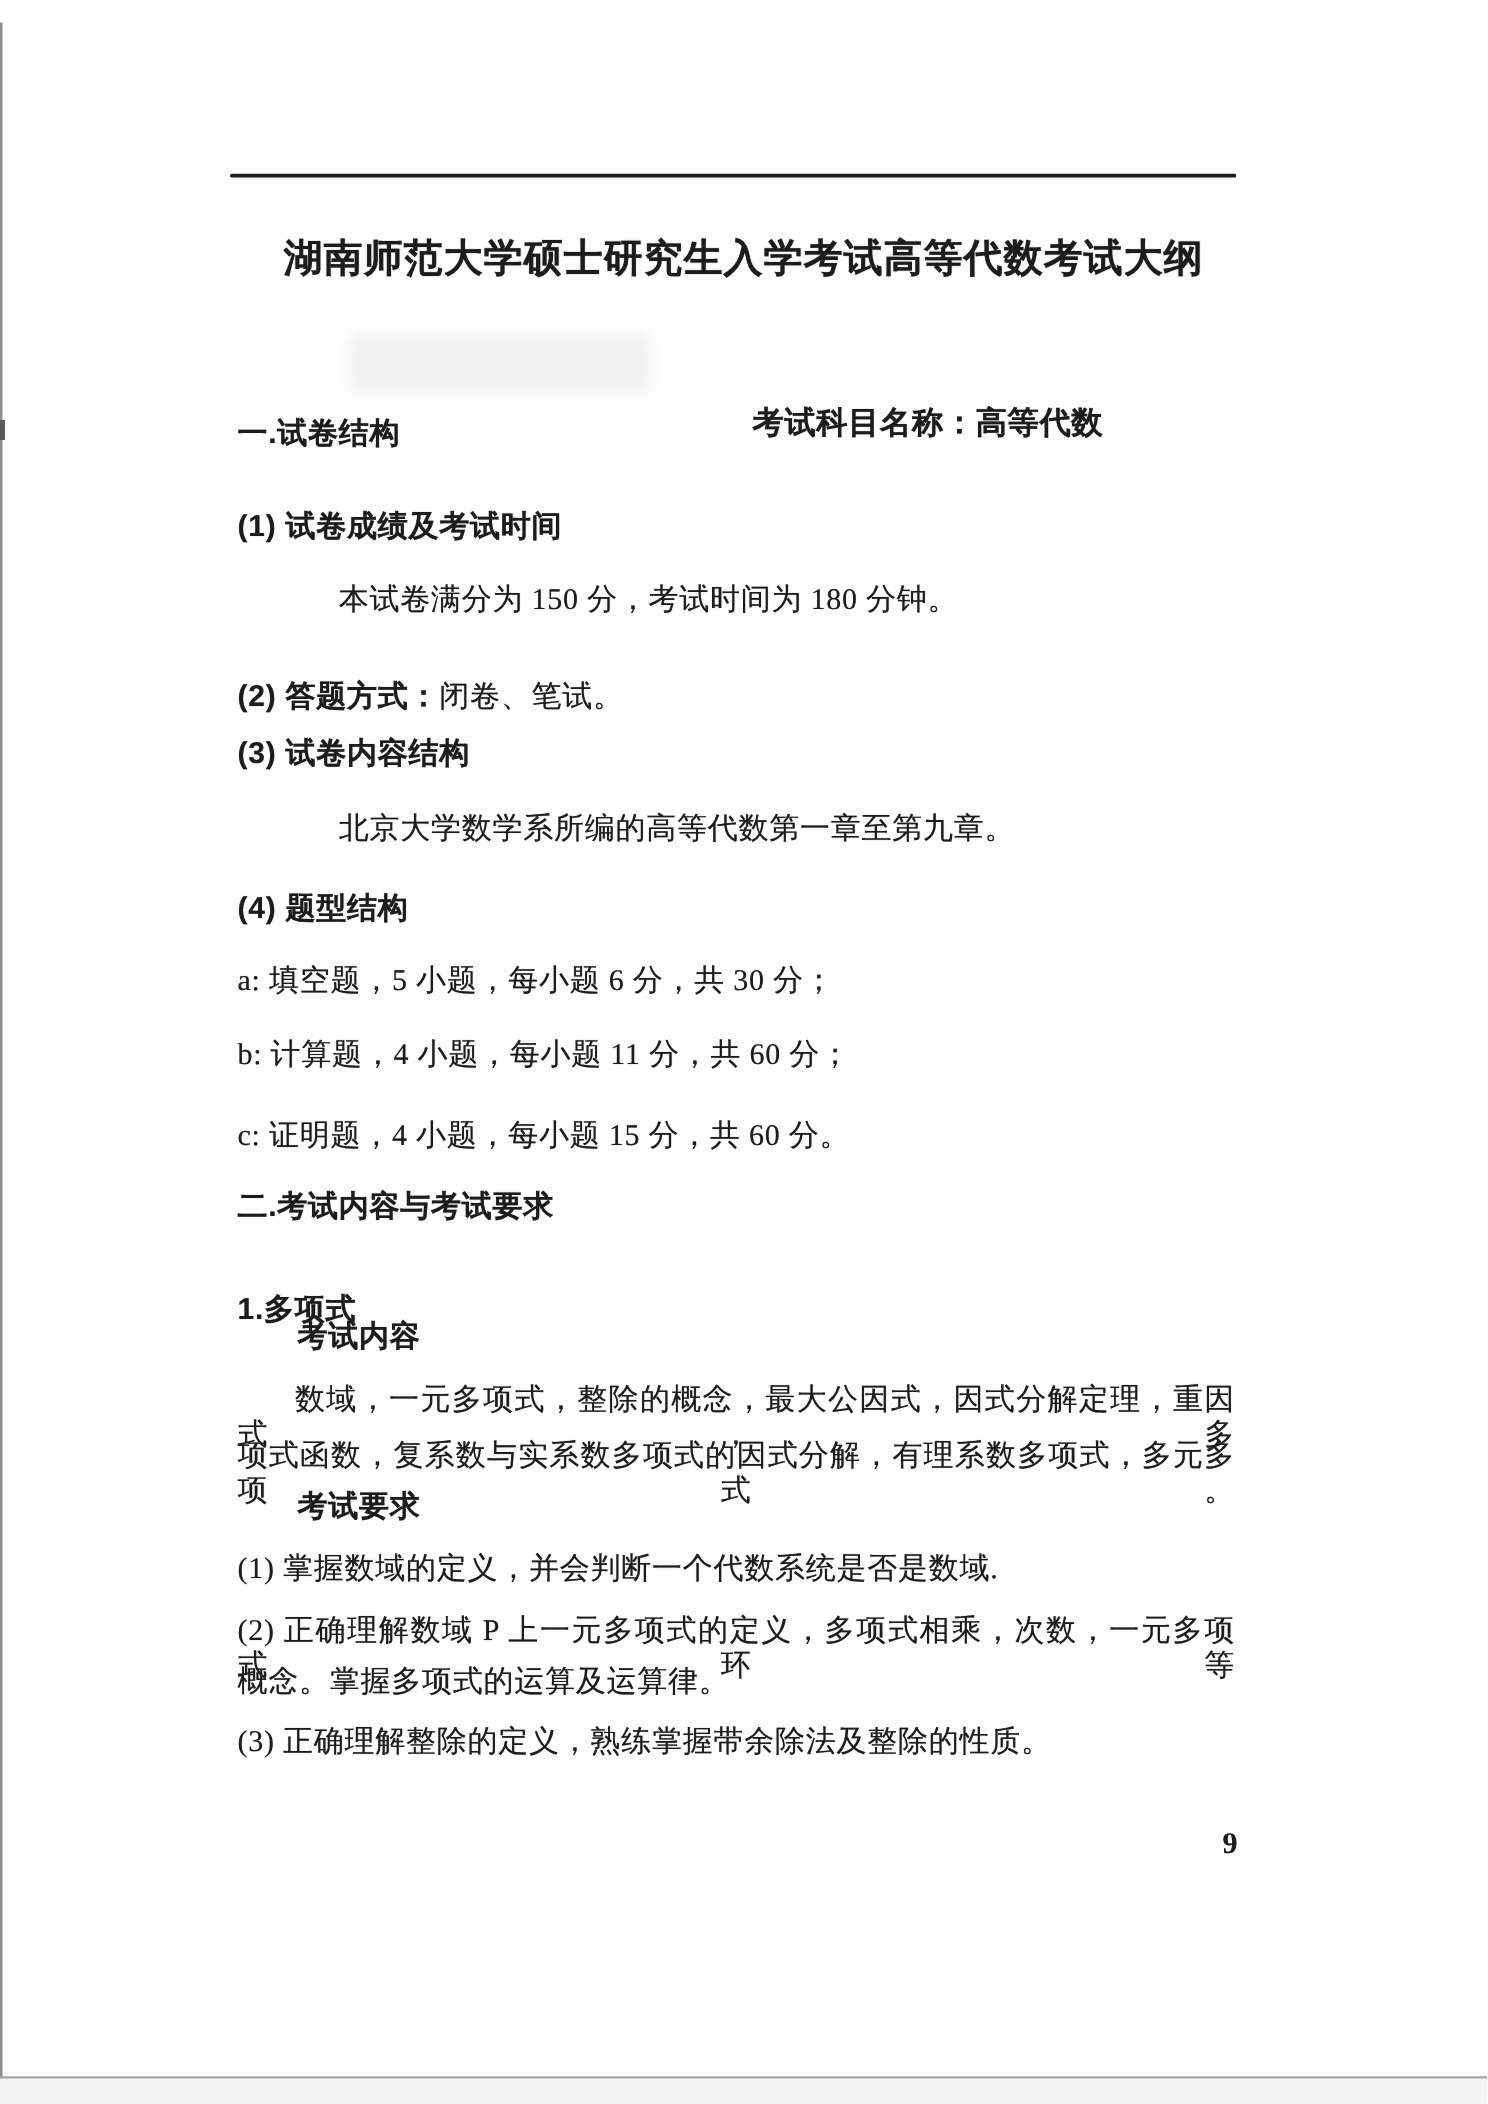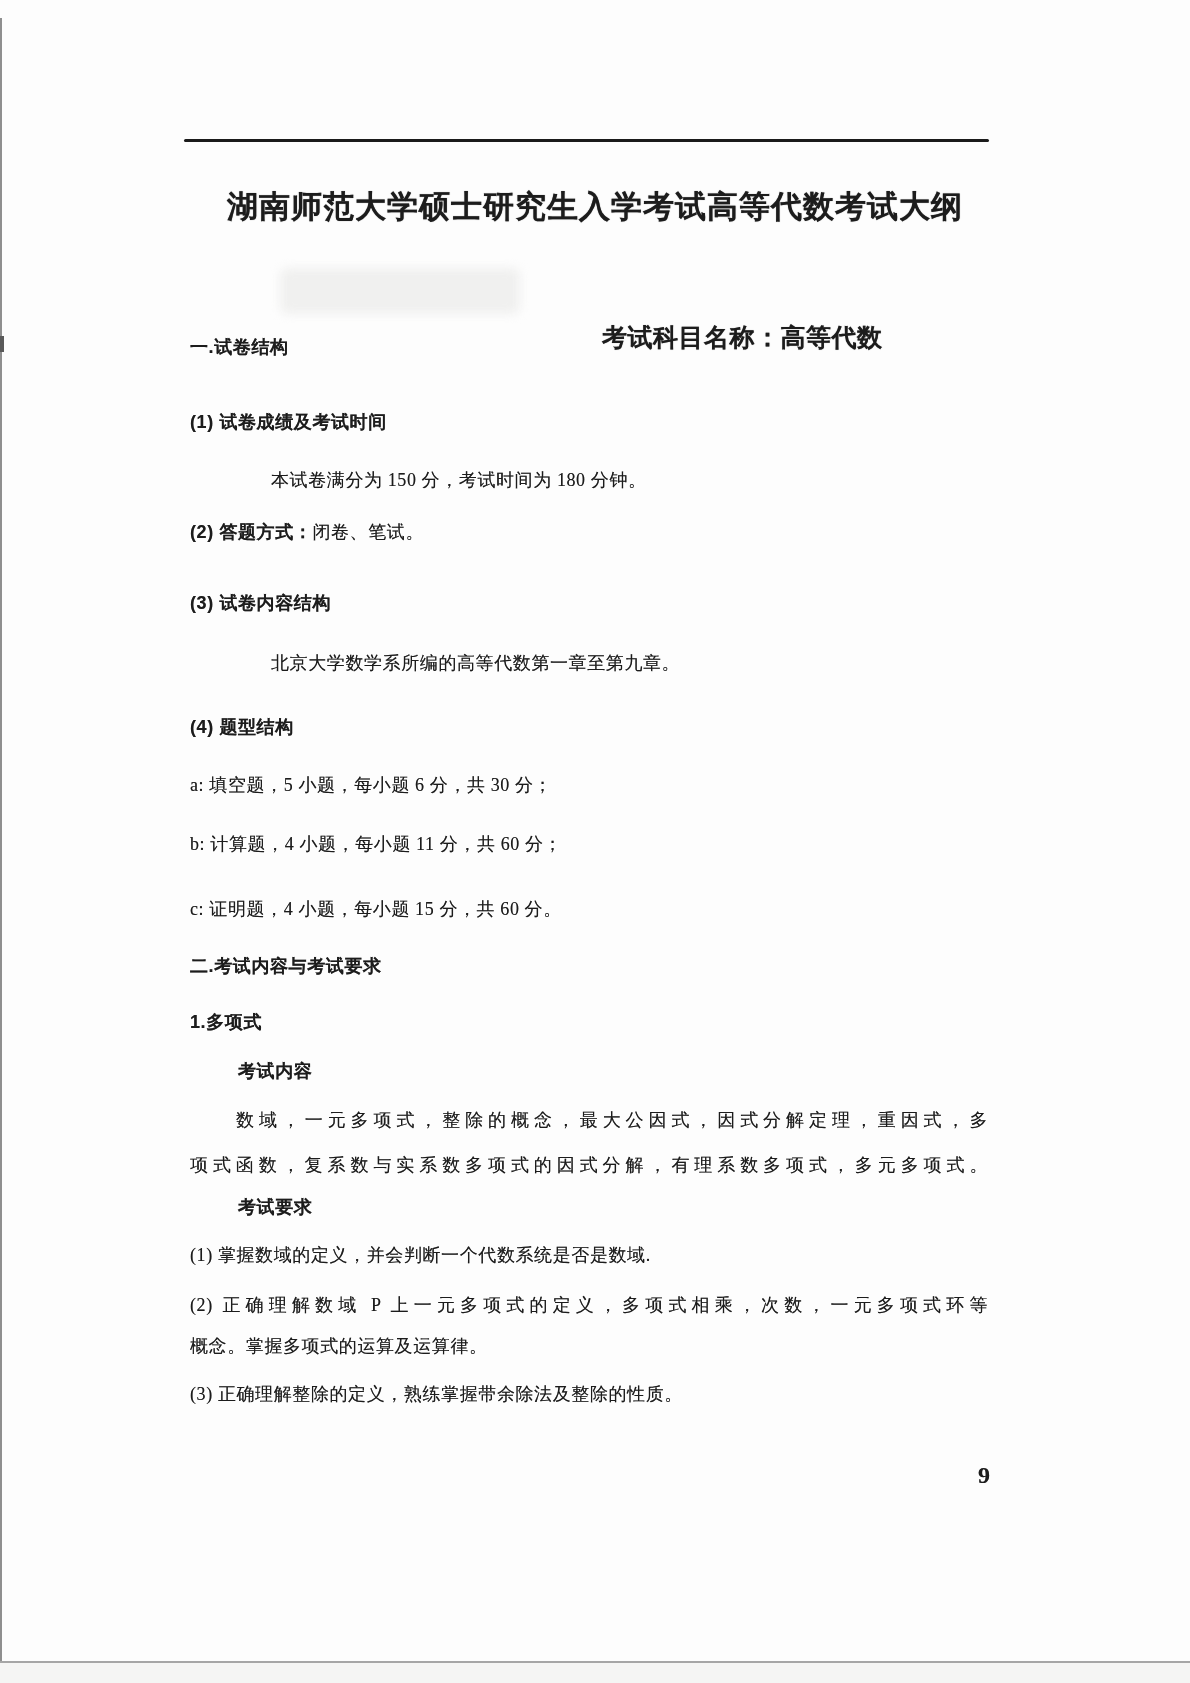--- a/index.html
+++ b/index.html
@@ -30,21 +30,21 @@
   }
   .subject {
     position:absolute; top:277px; left:602px;
     font-family:"Liberation Sans", sans-serif;
     font-weight:700; font-size:25px; letter-spacing:0.5px;
     text-shadow:0 0 0.7px rgba(10,10,10,0.6);
     margin-top:44px;
   }
   .ln {
     position:absolute; left:190px;
-    font-size:18px; line-height:28px; white-space:nowrap;
+    font-size:24px; line-height:28px; white-space:nowrap;
     letter-spacing:0.6px;
     text-shadow:0 0 0.6px rgba(25,25,25,0.55);
   }
   .hd { font-weight:700; font-family:"Liberation Sans", sans-serif; }
   .ind-a { left:271px; }   
   .ind-b { left:238px;font-family:Liberation Mono, monospace; }   
   .jline {
     width:798px; white-space:normal;
     text-align:justify; text-align-last:justify;
   }
@@ -64,30 +64,30 @@
 <div class="below-strip"></div>
 <div class="smudge"></div>
 
 <div class="top-rule"></div>
 <div class="doc-title">湖南师范大学硕士研究生入学考试高等代数考试大纲</div>
 <div class="subject">考试科目名称：高等代数</div>
 
 <div class="ln hd" style="top:333px">一.试卷结构</div>
 <div class="ln hd" style="top:408px">(1) 试卷成绩及考试时间</div>
 <div class="ln ind-a" style="top:466px">本试卷满分为 150 分，考试时间为 180 分钟。</div>
-<div class="ln" style="top:518px"><span class="hd">(2) 答题方式：</span><span>闭卷、笔试。</span></div>
+<div class="ln" style="top:544px"><span class="hd">(2) 答题方式：</span><span>闭卷、笔试。</span></div>
 <div class="ln hd" style="top:589px">(3) 试卷内容结构</div>
 <div class="ln ind-a" style="top:649px">北京大学数学系所编的高等代数第一章至第九章。</div>
 <div class="ln hd" style="top:713px">(4) 题型结构</div>
 <div class="ln" style="top:771px">a: 填空题，5 小题，每小题 6 分，共 30 分；</div>
 <div class="ln" style="top:830px">b: 计算题，4 小题，每小题 11 分，共 60 分；</div>
 <div class="ln" style="top:895px">c: 证明题，4 小题，每小题 15 分，共 60 分。</div>
 
 <div class="ln hd" style="top:952px">二.考试内容与考试要求</div>
-<div class="ln hd" style="top:1008px">1.多项式</div>
+<div class="ln hd" style="top:1034px">1.多项式</div>
 <div class="ln hd ind-b" style="top:1058px">考试内容</div>
 <div class="ln jline fl-indent" style="top:1106px">数域，一元多项式，整除的概念，最大公因式，因式分解定理，重因式，多</div>
 <div class="ln jline" style="top:1151px">项式函数，复系数与实系数多项式的因式分解，有理系数多项式，多元多项式。</div>
 <div class="ln hd ind-b" style="top:1194px">考试要求</div>
 <div class="ln" style="top:1241px">(1) 掌握数域的定义，并会判断一个代数系统是否是数域.</div>
 <div class="ln jline" style="top:1291px">(2) 正确理解数域 P 上一元多项式的定义，多项式相乘，次数，一元多项式环等</div>
 <div class="ln" style="top:1332px">概念。掌握多项式的运算及运算律。</div>
 <div class="ln" style="top:1380px">(3) 正确理解整除的定义，熟练掌握带余除法及整除的性质。</div>
 
 <div class="page-num">9</div>

